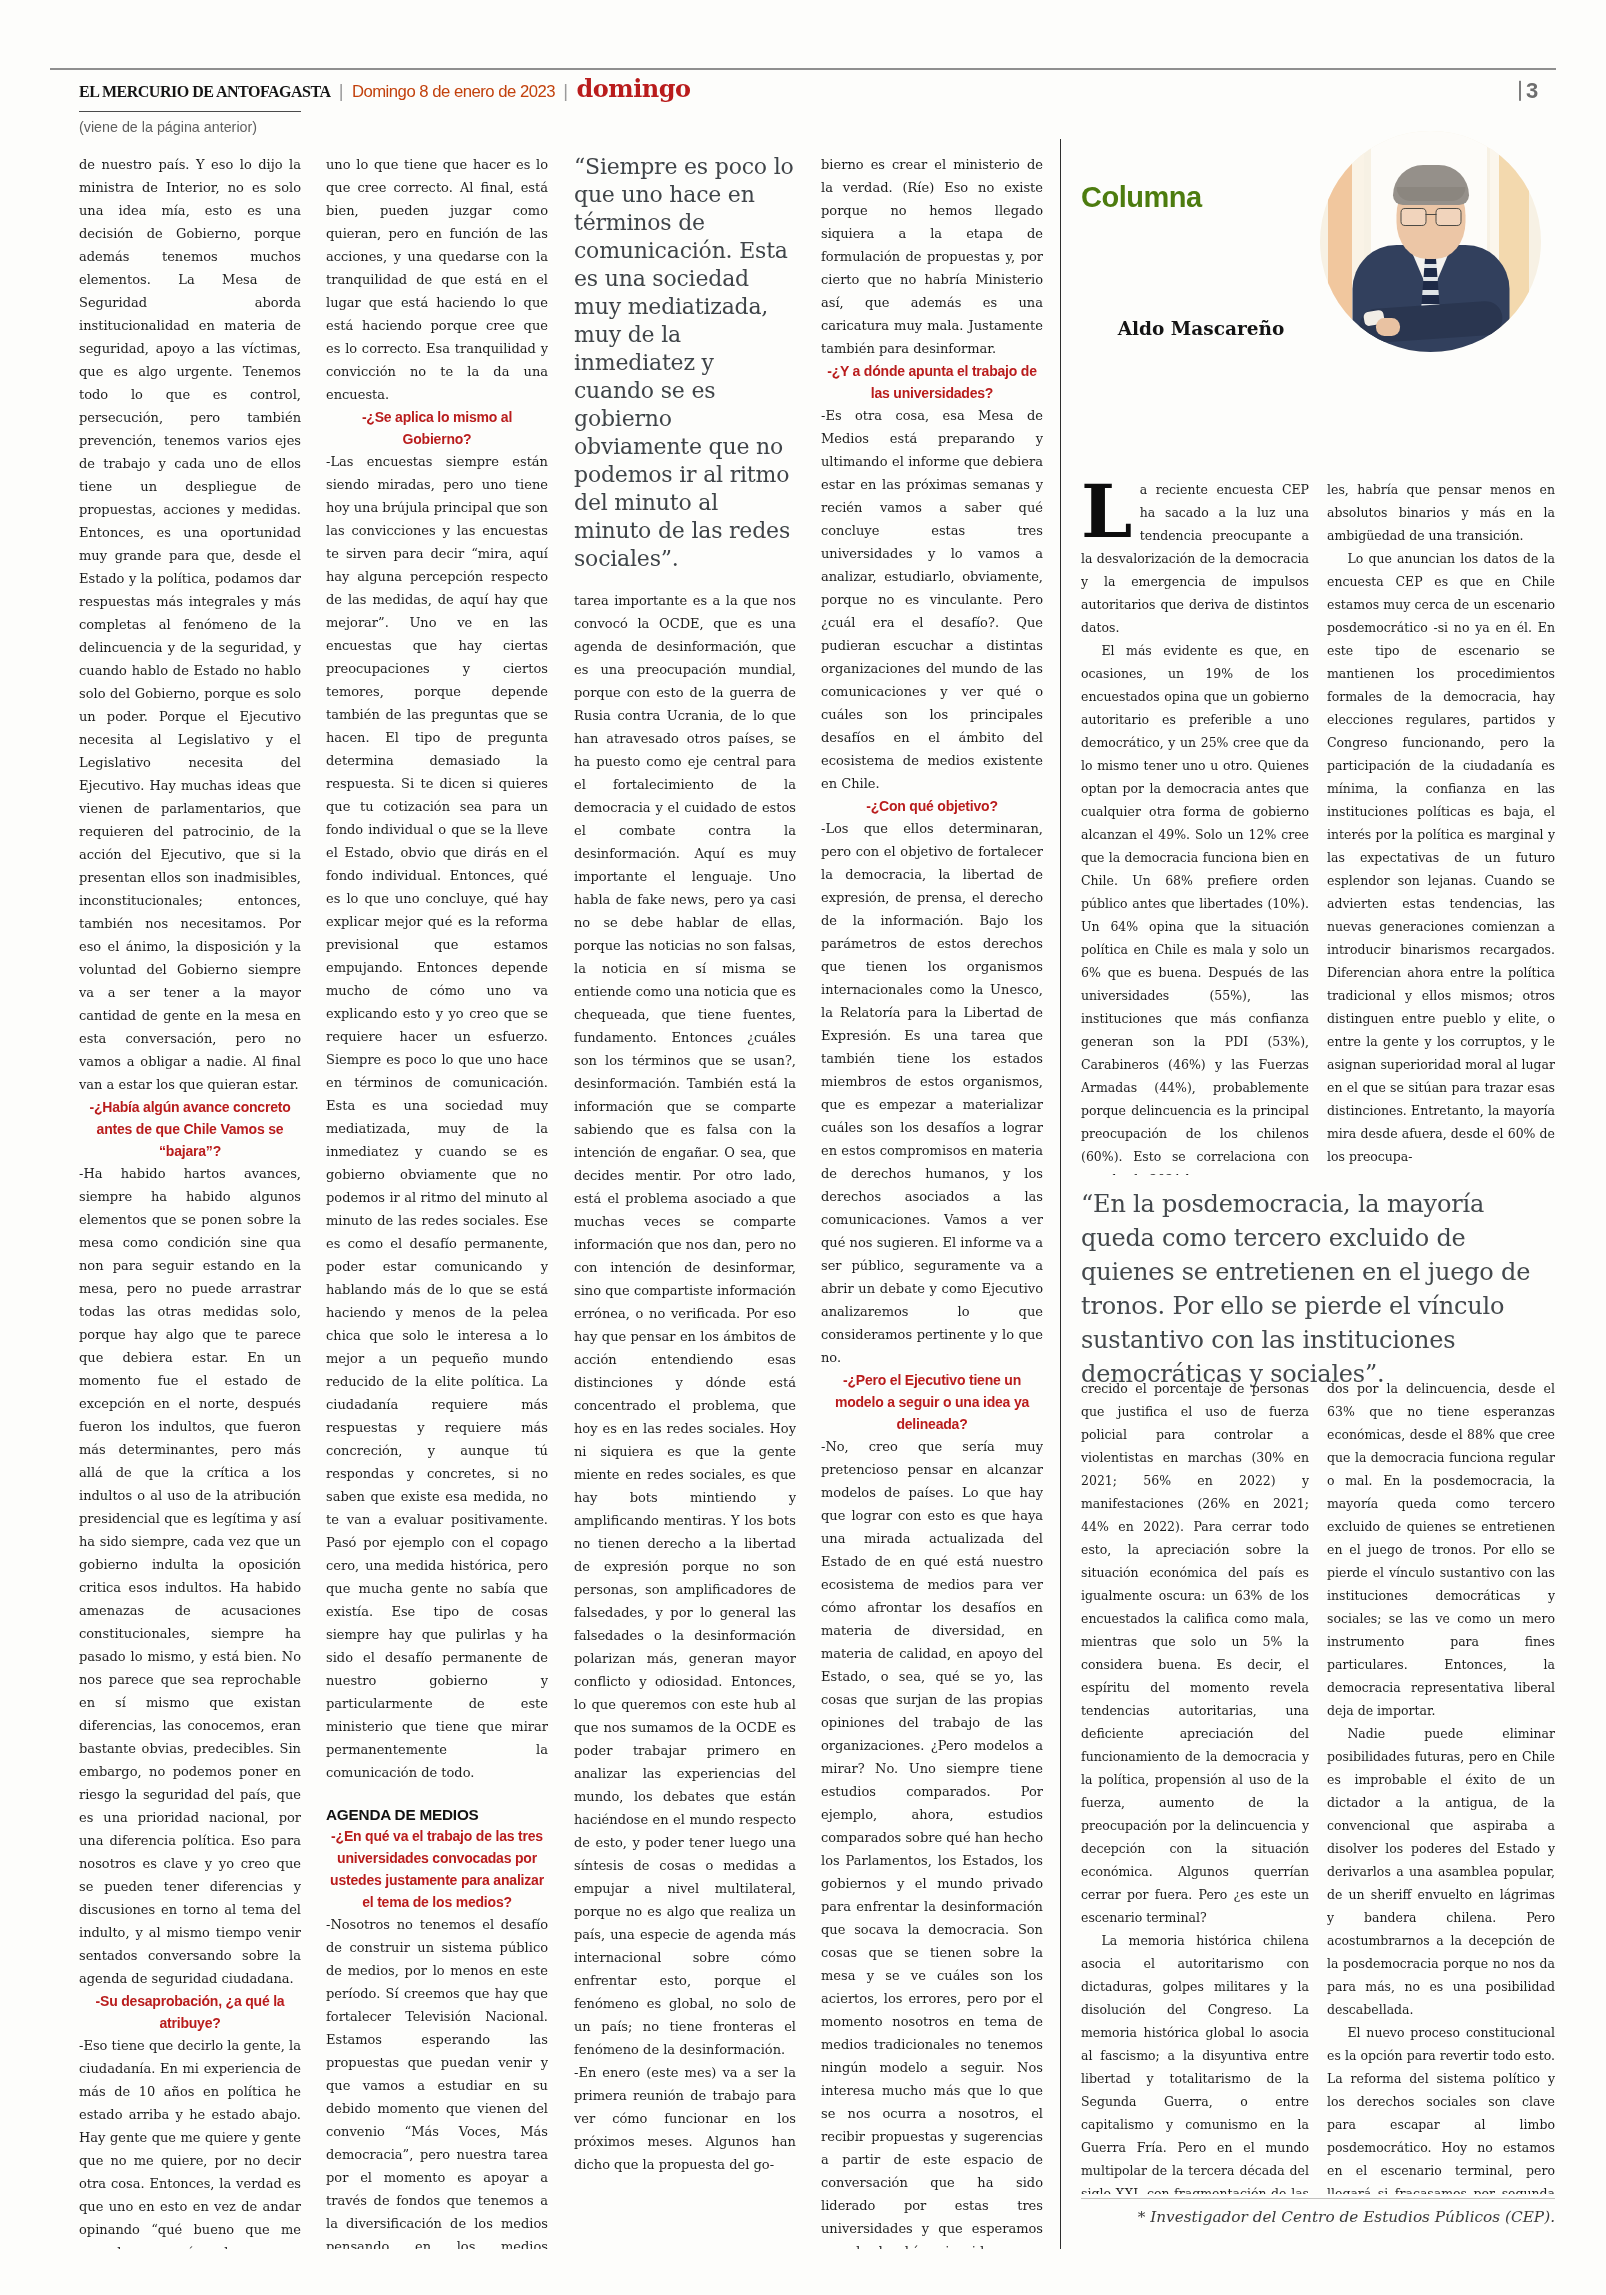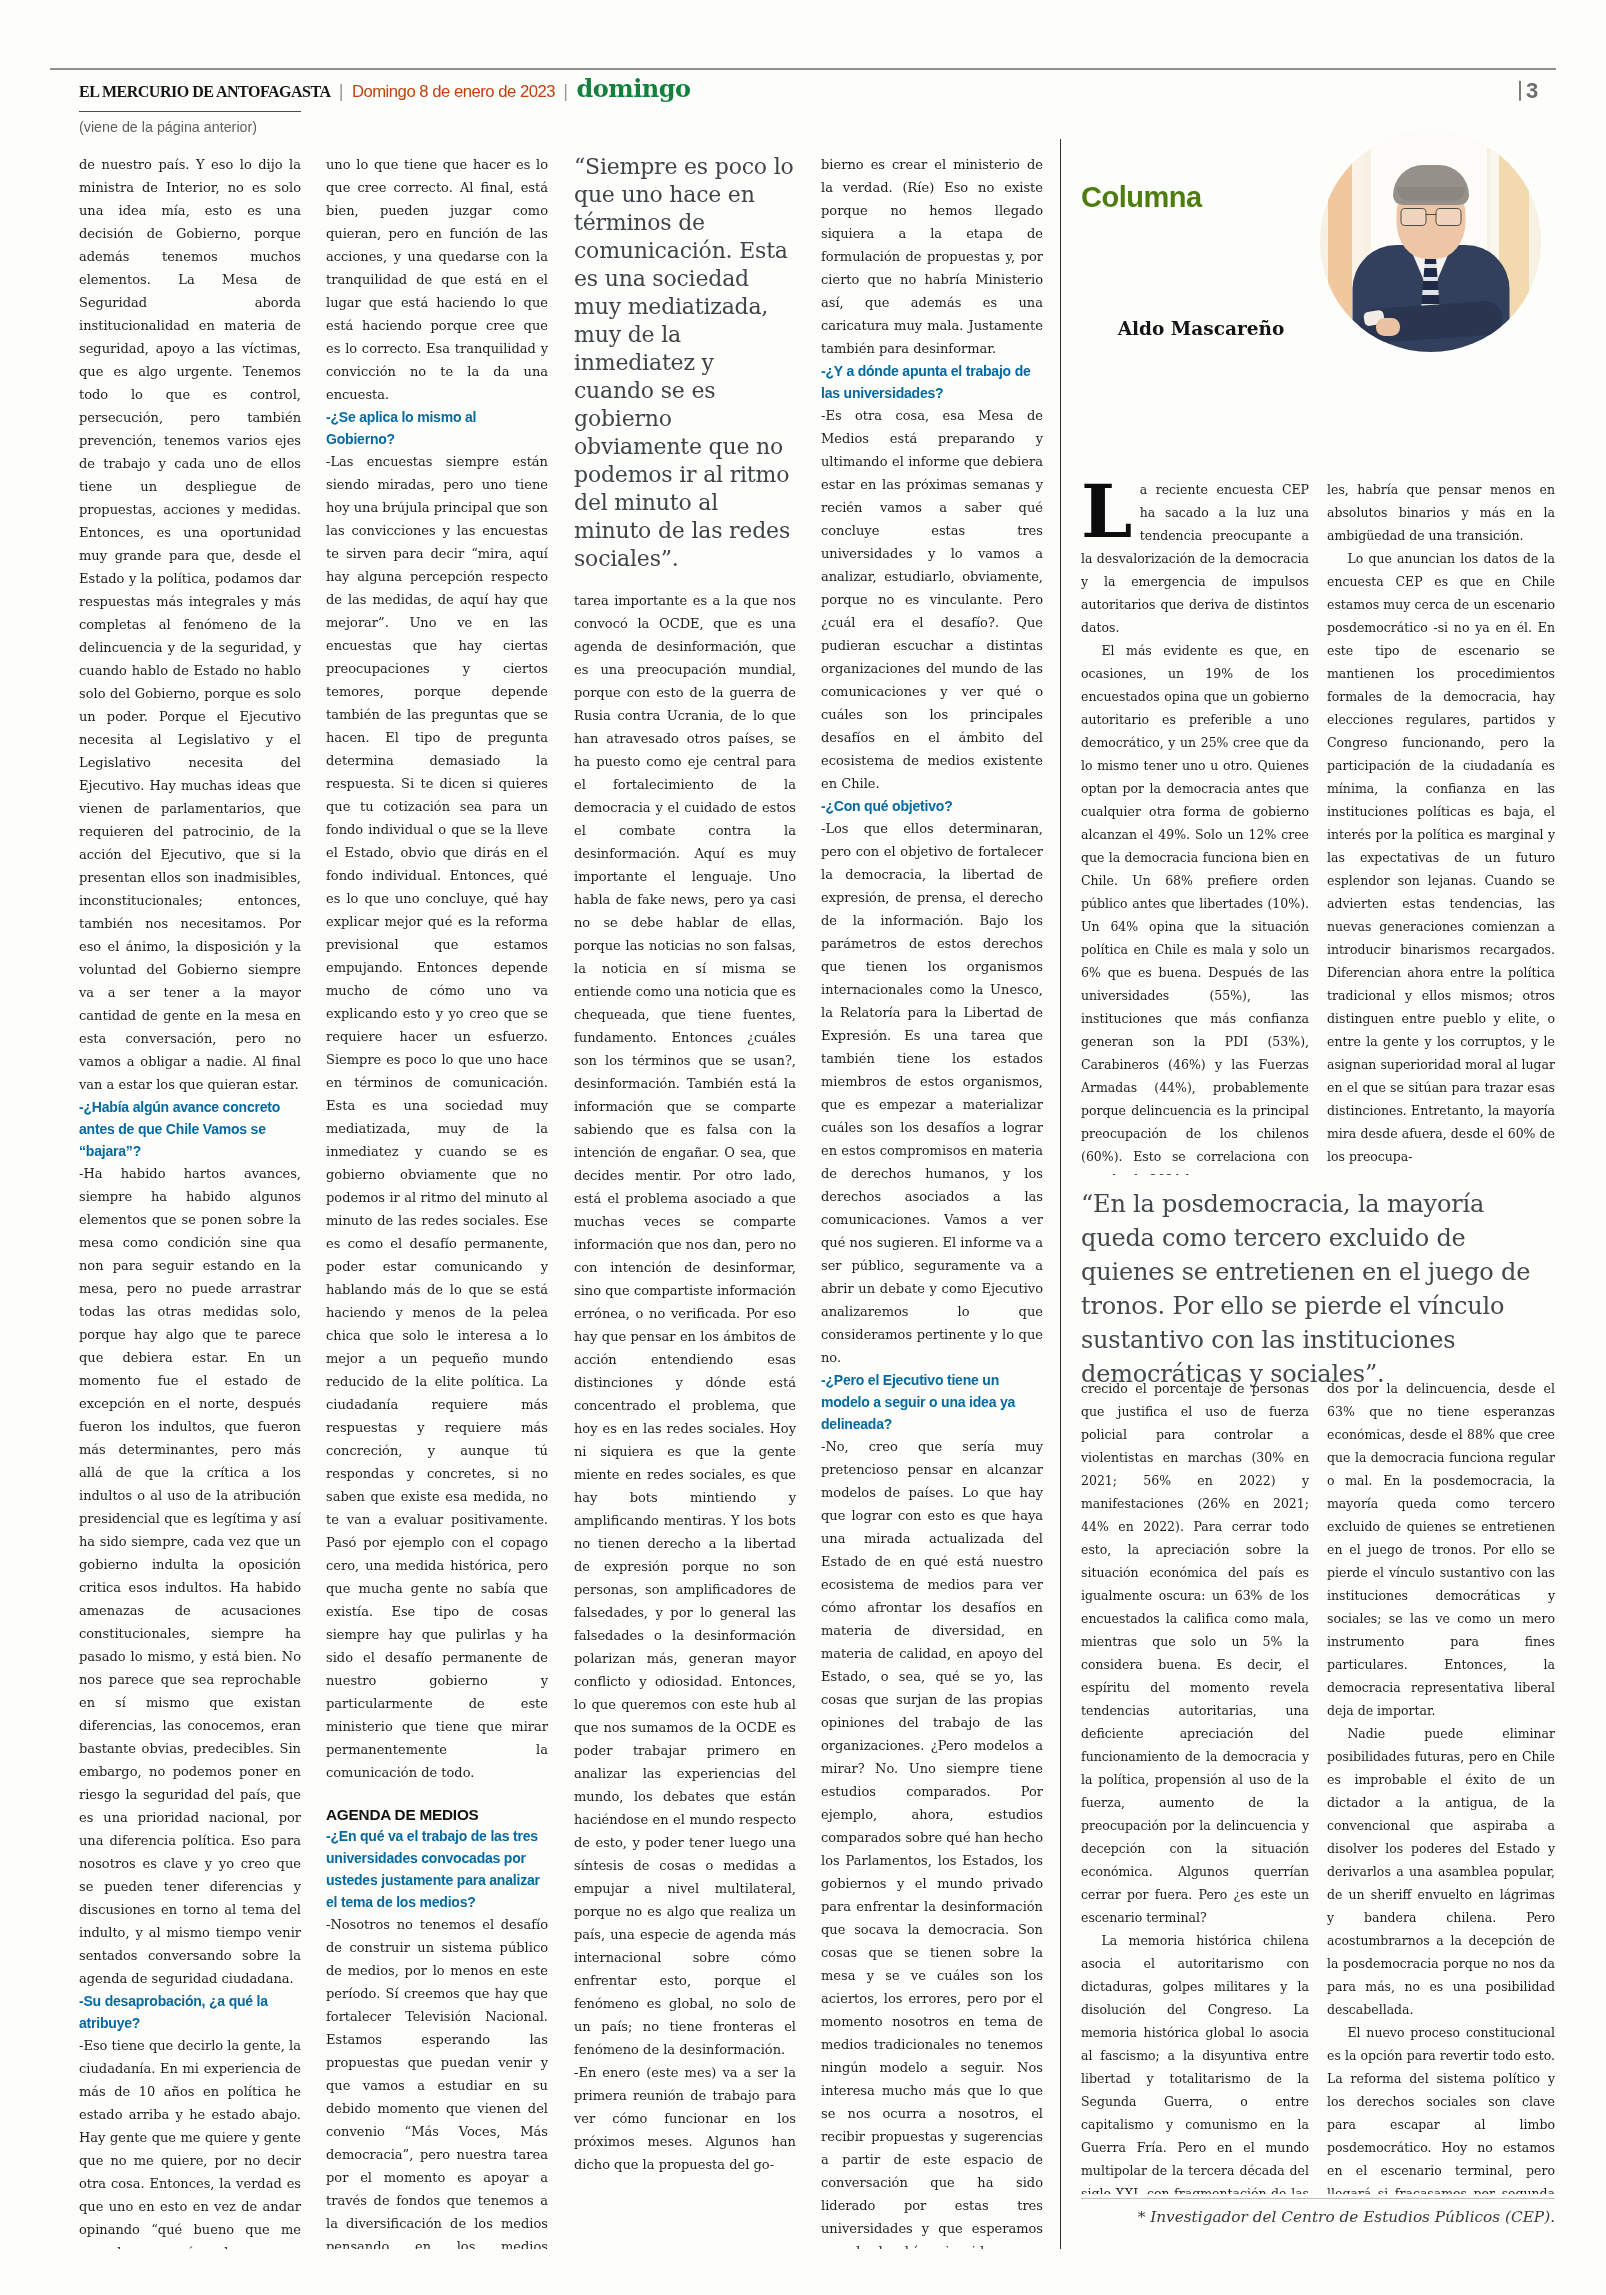--- a/index.html
+++ b/index.html
@@ -23,21 +23,21 @@
              font-size:14.3px;color:#5f5f5f;}
 
   
   .icol{position:absolute;top:153px;width:222px;height:2096px;overflow:hidden;}
   .icol.c1{left:79px;} .icol.c2{left:326px;} .icol.c3{left:574px;} .icol.c4{left:821px;}
   .blk{margin:0;}
   .blk.body{font-size:13px;line-height:23px;text-align:justify;color:#1c1c1c;}
   .blk.bodyi{font-size:12.5px;line-height:23px;text-align:justify;color:#1c1c1c;text-indent:20.4px;}
   .blk.lead{font-size:12.5px;line-height:23px;text-align:justify;color:#1c1c1c;}
   .blk.q{font-family:"Liberation Sans","DejaVu Sans",sans-serif;font-weight:bold;font-size:14px;line-height:22px;
-         color:#0369a1;text-align:left;letter-spacing:-0.2px;}
+         color:#b91c1c;text-align:center;letter-spacing:-0.2px;}
   .blk.subhead{font-family:"Liberation Sans","DejaVu Sans",sans-serif;font-weight:bold;font-size:15.3px;line-height:20.4px;
          color:#111;margin-top:21px;letter-spacing:-0.2px;}
   .blk.pq{font-size:22px;line-height:28px;color:#3f4448;text-align:left;margin-bottom:15.7px;letter-spacing:-0.2px;}
 
   
   .vdivider{position:absolute;left:1060px;top:139px;width:1.4px;height:2110px;background:#2e2e2e;}
 
   
   .col-label{position:absolute;left:1081px;top:181px;font-family:"Liberation Sans","DejaVu Sans",sans-serif;
              font-weight:bold;font-size:29px;color:#4d7c0f;letter-spacing:-0.5px;}
@@ -93,21 +93,21 @@
 <body>
 
 <div class="page">
 
   <div class="rule-top"></div>
   <div class="masthead">
     <span class="mh-paper">EL MERCURIO DE ANTOFAGASTA</span>
     <span class="mh-sep">|</span>
     <span class="mh-date">Domingo 8 de enero de 2023</span>
     <span class="mh-sep">|</span>
-    <span class="mh-section" id="sectionName" style="color: #15803d;">domingo</span>
+    <span class="mh-section" id="sectionName" style="color: #b91c1c;">domingo</span>
   </div>
   <div class="pagenum">
     <span class="pn-bar"></span>
     <span class="pn-num">3</span>
   </div>
 
   <div class="cont-rule"></div>
   <div class="cont-note">(viene de la página anterior)</div>
 
   <div class="icol c1">

